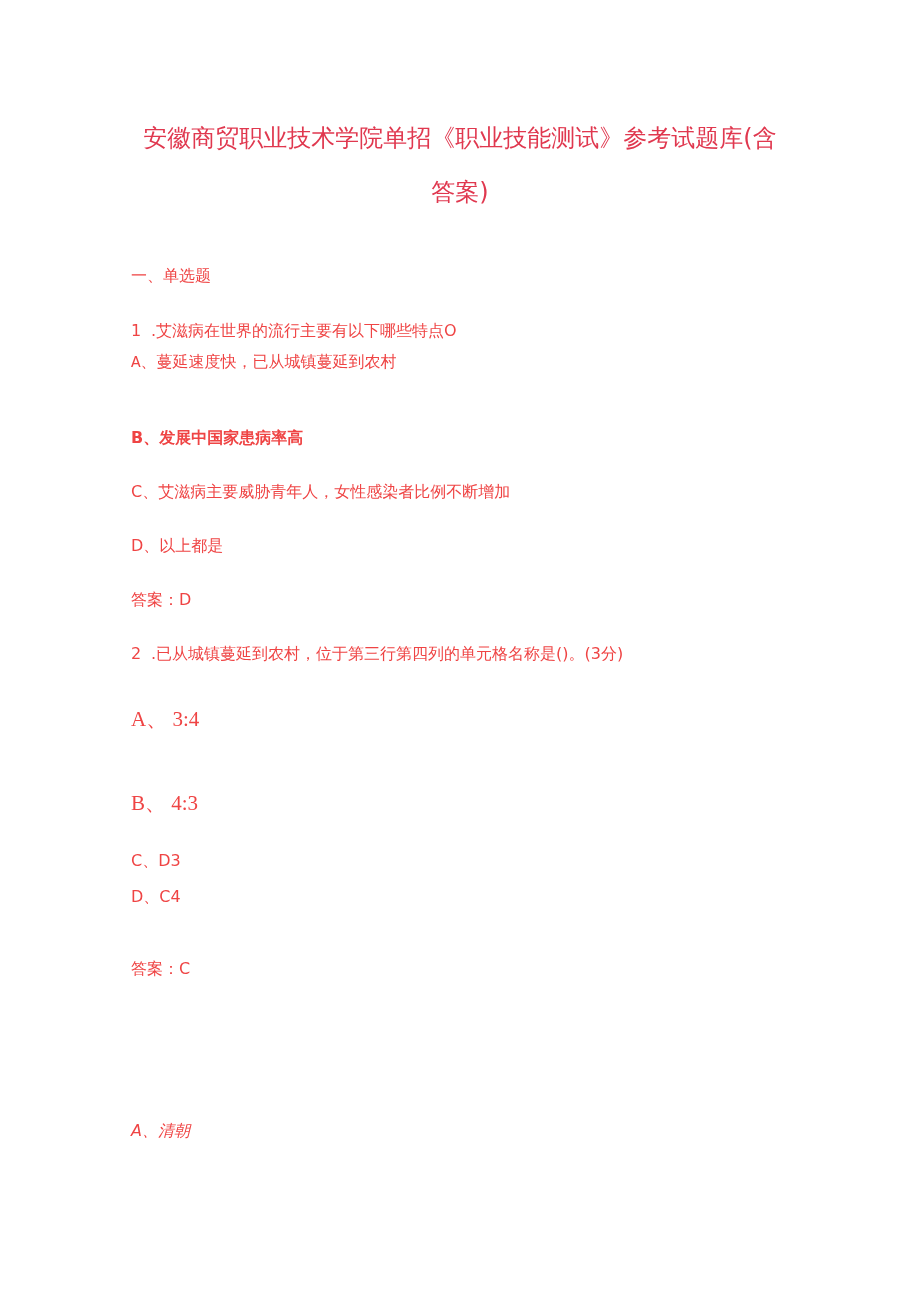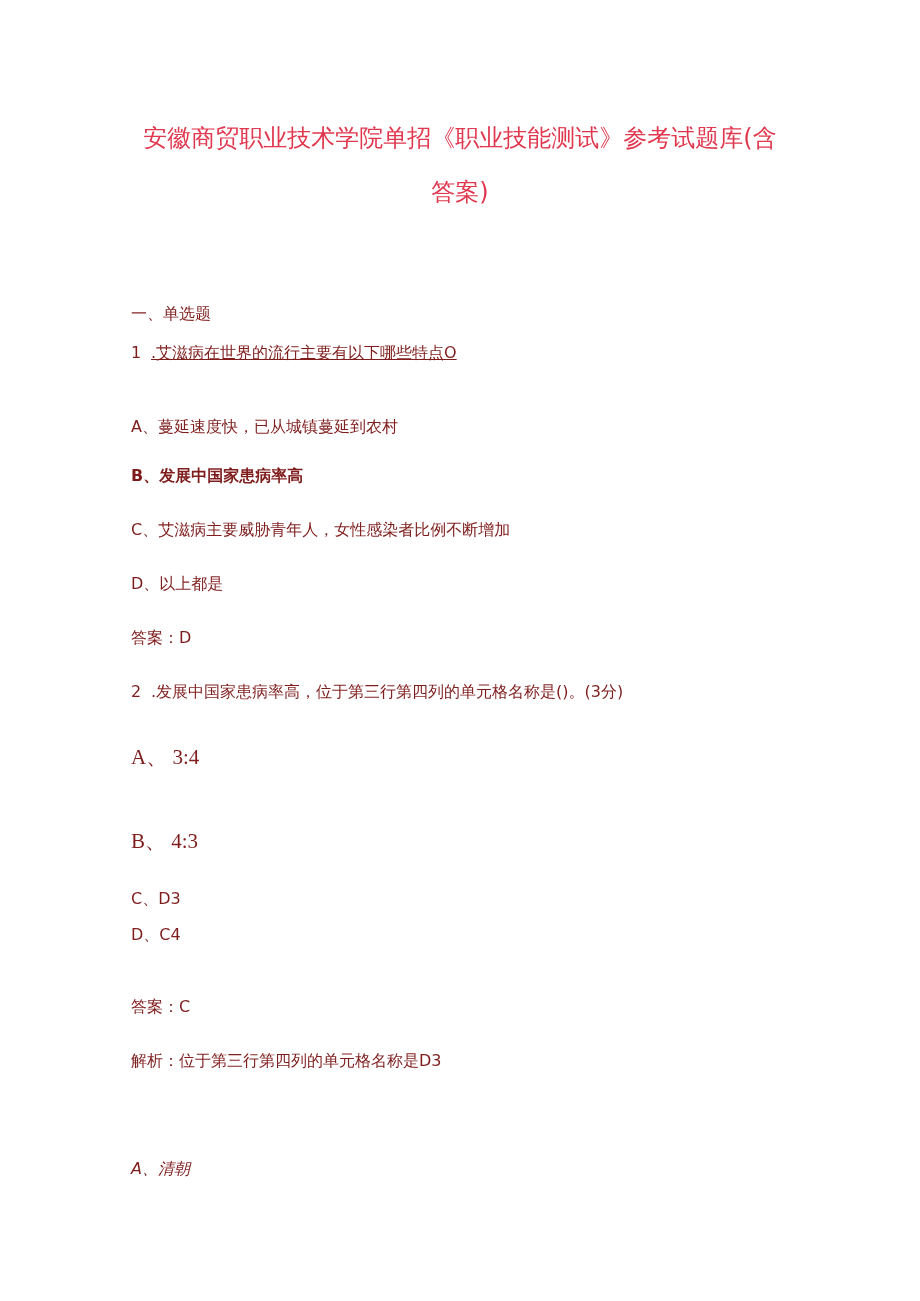--- a/index.html
+++ b/index.html
@@ -36,22 +36,21 @@
     .title .line {
       display: block;
       white-space: nowrap;
     }
     .line-item {
       position: absolute;
       left: 131px;
       font-size: 16px;
       line-height: 22px;
       white-space: nowrap;
-      color: #7f1d1d;
-      margin-top: 38px;
+      color: #ef4444;
     }
     .serif {
       font-family: "Liberation Serif", "DejaVu Serif", serif;
       font-size: 21px;
       line-height: 26px;
     }
     .qnum {
       display: inline-block;
       width: 20px;
     }
@@ -61,34 +60,33 @@
 
 <div class="page">
 
   <div class="title">
     <span class="line">安徽商贸职业技术学院单招《职业技能测试》参考试题库(含</span>
     <span class="line">答案)</span>
   </div>
 
   <div class="line-item" style="top:265px;">一、单选题</div>
 
-  <div class="line-item" style="top:304px;text-decoration:underline;">
+  <div class="line-item" style="top:320px;">
     <span class="qnum">1</span><span>.艾滋病在世界的流行主要有以下哪些特点O</span>
   </div>
-  <div class="line-item" style="top:378px;">A、蔓延速度快，已从城镇蔓延到农村</div>
+  <div class="line-item" style="top:352px;font-family:Liberation Mono, monospace;">A、蔓延速度快，已从城镇蔓延到农村</div>
   <div class="line-item" style="top:427px;font-weight:bold;">B、发展中国家患病率高</div>
   <div class="line-item" style="top:481px;">C、艾滋病主要威胁青年人，女性感染者比例不断增加</div>
   <div class="line-item" style="top:535px;">D、以上都是</div>
   <div class="line-item" style="top:589px;">答案：D</div>
 
   <div class="line-item" style="top:643px;">
-    <span class="qnum">2</span><span>.发展中国家患病率高，位于第三行第四列的单元格名称是()。(3分)</span>
+    <span class="qnum">2</span><span>.已从城镇蔓延到农村，位于第三行第四列的单元格名称是()。(3分)</span>
   </div>
   <div class="line-item serif" style="top:706px;">A、 3:4</div>
   <div class="line-item serif" style="top:790px;">B、 4:3</div>
   <div class="line-item" style="top:850px;">C、D3</div>
   <div class="line-item" style="top:886px;">D、C4</div>
   <div class="line-item" style="top:958px;">答案：C</div>
-  <div class="line-item" style="top:1012px;">解析：位于第三行第四列的单元格名称是D3</div>
 
   <div class="line-item" style="top:1120px;font-style:italic;">A、清朝</div>
 
 </div>
 
 </body></html>

